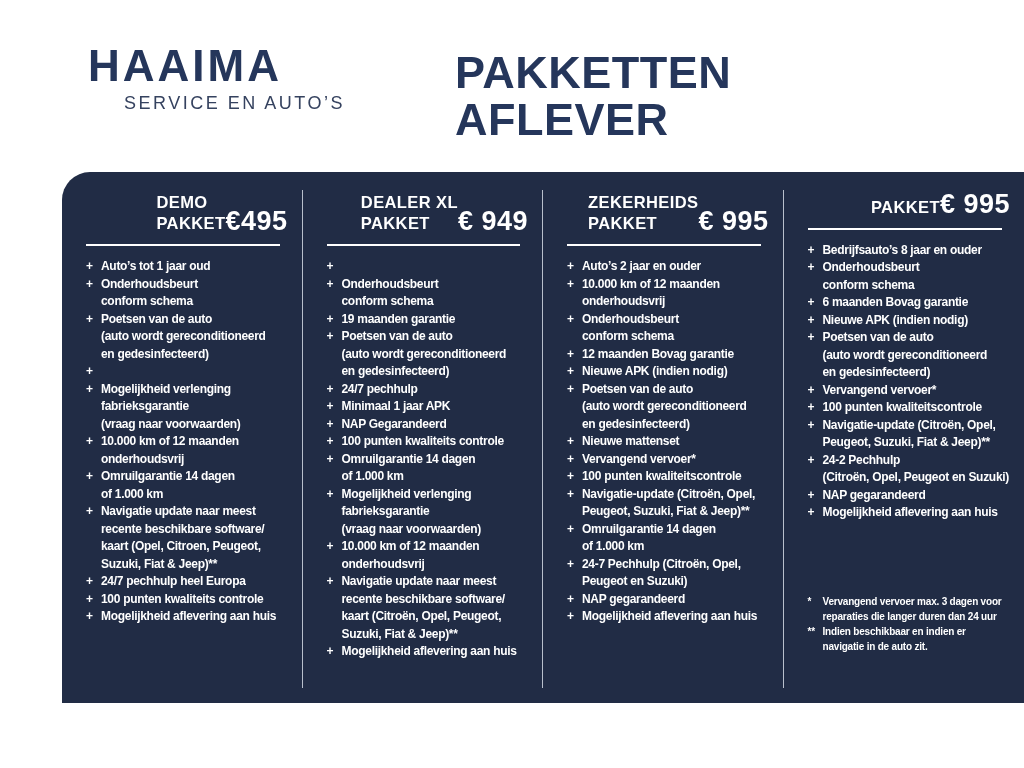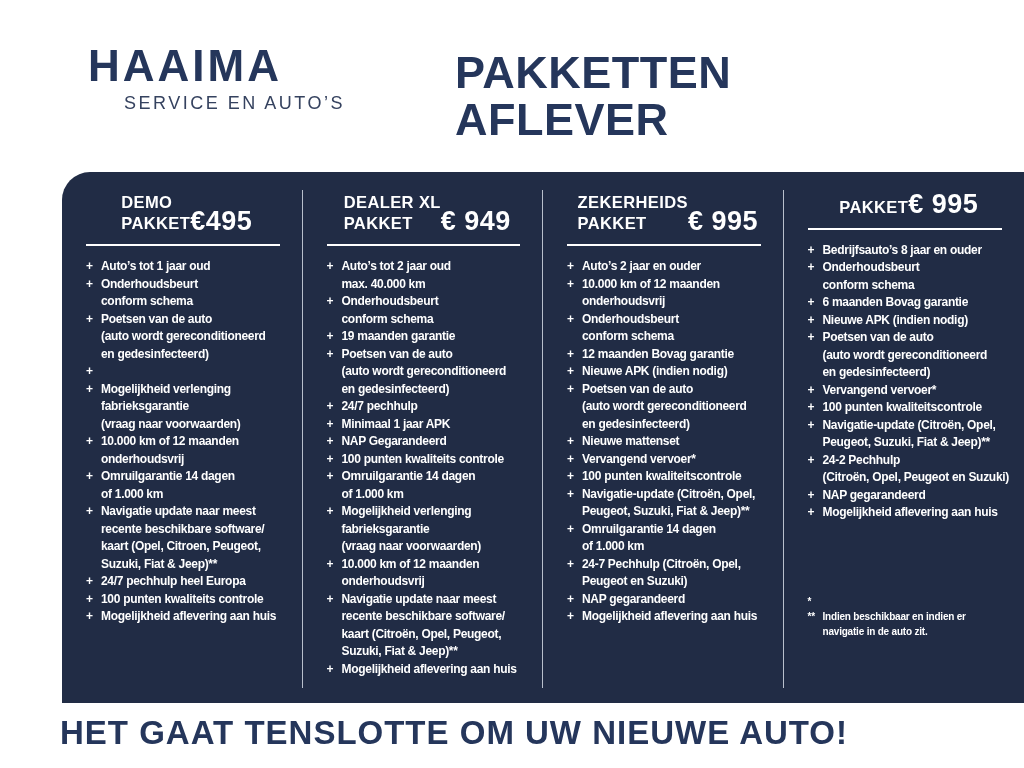--- a/index.html
+++ b/index.html
@@ -23,21 +23,21 @@
     background:var(--c-panel,#212c45);
     border-radius:28px 0 0 0;
     display:flex;box-sizing:border-box;padding:18px 0 15px 0;
     color:var(--c-panel_text,#ffffff);
   }
   .pkg{
     width:240.5px;box-sizing:border-box;flex:0 0 240.5px;
     padding:2px 8px 0 24px;
   }
   .pkg:not(:last-child){border-right:1px solid var(--c-divider,#b8bfcc);}
-  .pkg-header{display:flex;justify-content:center;align-items:flex-end;}
+  .pkg-header{display:flex;justify-content:flex-end;align-items:flex-end;}
   .pkg-name-line{font-size:16.5px;font-weight:800;letter-spacing:0.4px;line-height:1.28;}
   .pkg-price{font-size:27px;font-weight:700;letter-spacing:0.5px;line-height:0.95;padding-right:6px;white-space:nowrap;}
   .pkg-rule{height:2px;background:var(--c-panel_text,#ffffff);margin:10px 14px 12px 0;}
   .pkg-items{
     list-style:none;margin:0;padding:0;
     font-size:12px;font-weight:700;letter-spacing:-0.3px;line-height:17.5px;
   }
   .pkg-item{display:flex;}
   .plus{flex:0 0 15px;width:15px;}
   .pkg-item-text{white-space:pre-line;}
@@ -139,22 +139,20 @@
       <div class="pkg-name">
         <div class="pkg-name-line">DEALER XL</div>
         <div class="pkg-name-line">PAKKET</div>
       </div>
       <div class="pkg-price">€ 949</div>
     </div>
     <div class="pkg-rule"></div>
     <ul class="pkg-items">
           <li class="pkg-item">
     <span class="plus">+</span>
-    <span class="pkg-item-text">Auto’s tot 2 jaar oud
-max. 40.000 km</span>
   </li>
           <li class="pkg-item">
     <span class="plus">+</span>
     <span class="pkg-item-text">Onderhoudsbeurt
 conform schema</span>
   </li>
           <li class="pkg-item">
     <span class="plus">+</span>
     <span class="pkg-item-text">19 maanden garantie</span>
   </li>
@@ -339,25 +337,26 @@
     <span class="pkg-item-text">NAP gegarandeerd</span>
   </li>
           <li class="pkg-item">
     <span class="plus">+</span>
     <span class="pkg-item-text">Mogelijkheid aflevering aan huis</span>
   </li>
         </ul>
   <div class="footnotes">
           <div class="footnote">
     <span class="fn-marker">*</span>
+    <span class="fn-text">Vervangend vervoer max. 3 dagen voor
+reparaties die langer duren dan 24 uur</span>
   </div>
           <div class="footnote">
     <span class="fn-marker">**</span>
     <span class="fn-text">Indien beschikbaar en indien er
 navigatie in de auto zit.</span>
   </div>
         </div>
       </div>
     </div>
 
-  <div class="tagline">HET GAAT TENSLOTTE OM UW NIEUWE AUTO!</div>
 
 </div>
 
 </body></html>

